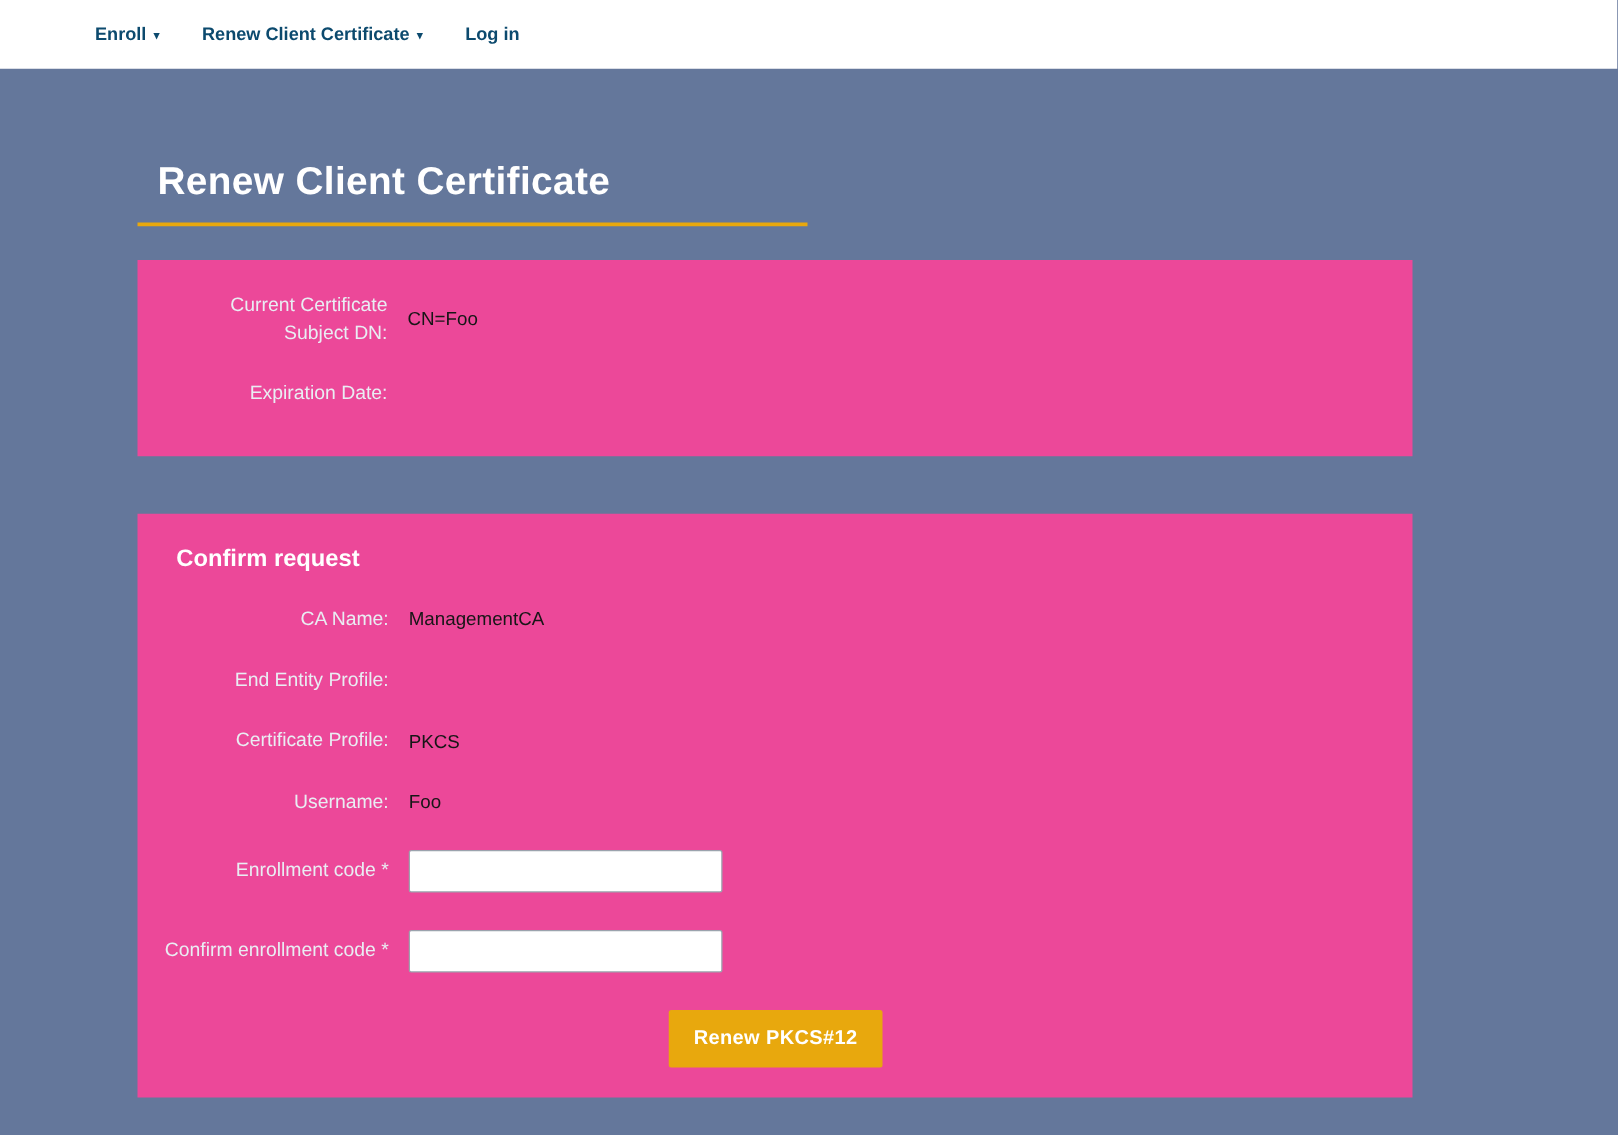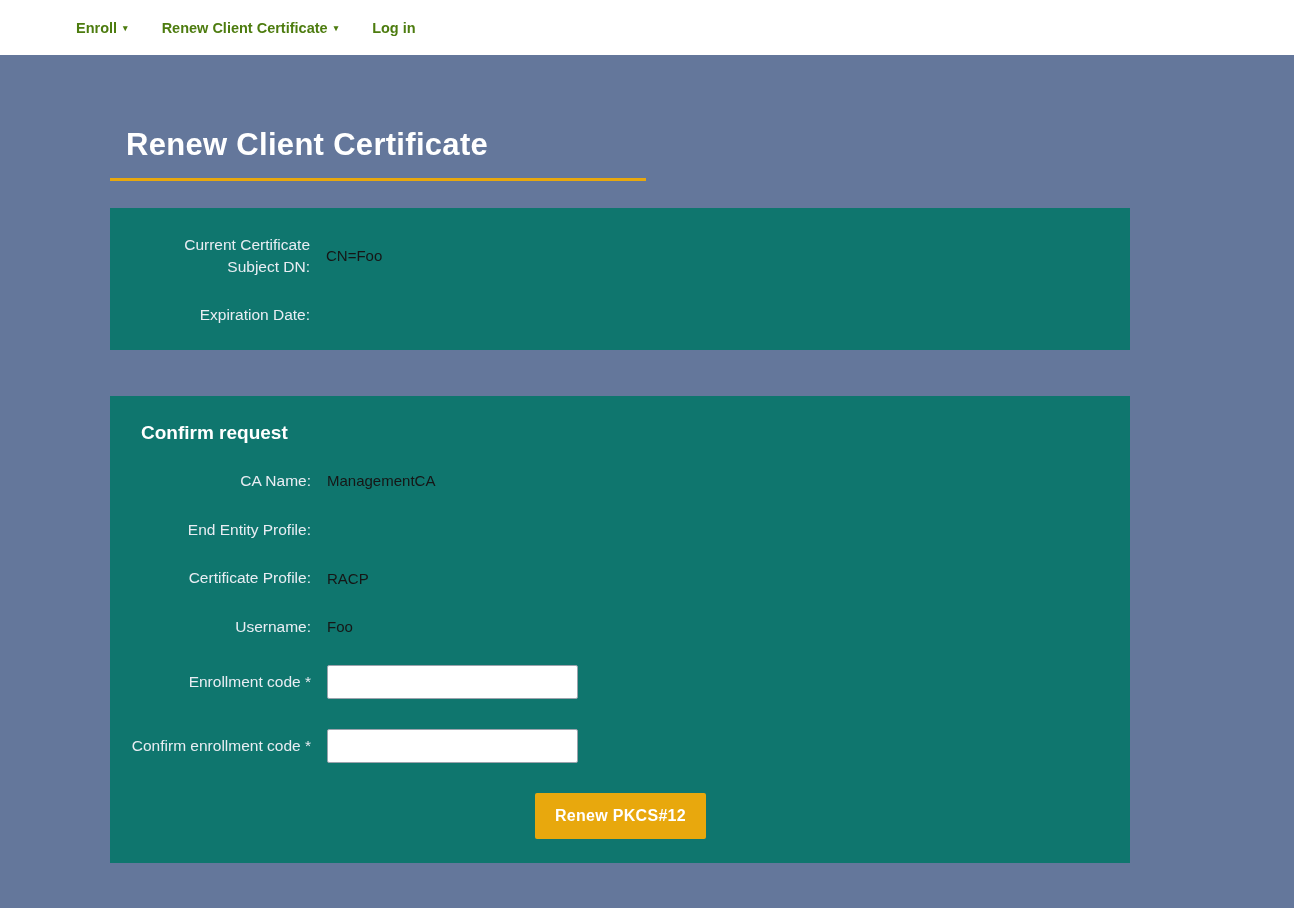--- a/index.html
+++ b/index.html
@@ -20,21 +20,21 @@
     align-items: center;
     padding-left: 76px;
     gap: 34px;
   }
   .nav-item {
     display: flex;
     align-items: center;
     gap: 6px;
     font-weight: bold;
     font-size: 14.5px;
-    color: #4d7c0f;
+    color: #0c4a6e;
     cursor: pointer;
     white-space: nowrap;
   }
   .caret {
     font-size: 9px;
     line-height: 1;
     position: relative;
     top: 1px;
   }
 
@@ -50,42 +50,42 @@
     color: #FFFFFF;
     font-size: 31px;
     font-weight: bold;
     letter-spacing: 0.3px;
   }
 
   
   .panel {
     margin-left: 110px;
     width: 1020px;
-    background: #0f766e;
+    background: #ec4899;
     padding: 26px 20px 24px 20px;
   }
   .panel-info { margin-top: 27px; }
   .panel-confirm { margin-top: 46px; padding-left: 21px; }
 
   .panel-heading {
     margin: 0 0 26px 10px;
     color: #FFFFFF;
     font-size: 19px;
     font-weight: bold;
   }
 
   .row {
     display: grid;
     grid-template-columns: 180px 1fr;
     column-gap: 16px;
     align-items: center;
   }
   .row-text  { margin-bottom: 27px; }
   .row-input { margin-bottom: 30px; }
-  .row:last-child { margin-bottom: 0; }
+  .row:last-child { margin-bottom: 15px; }
 
   .field-label {
     text-align: right;
     color: #E9EDF3;
     font-size: 15.5px;
     line-height: 1.4;
   }
   .field-value {
     color: #161616;
     font-size: 15px;
@@ -158,21 +158,21 @@
     <div class="field-label">CA Name:</div>
     <div class="field-value">ManagementCA</div>
   </div>
 
   <div class="row row-text">
     <div class="field-label">End Entity Profile:</div>
   </div>
 
   <div class="row row-text">
     <div class="field-label">Certificate Profile:</div>
-    <div class="field-value">RACP</div>
+    <div class="field-value">PKCS</div>
   </div>
 
   <div class="row row-text">
     <div class="field-label">Username:</div>
     <div class="field-value">Foo</div>
   </div>
 
   <div class="row row-input">
     <div class="field-label">Enrollment code *</div>
     <div>

